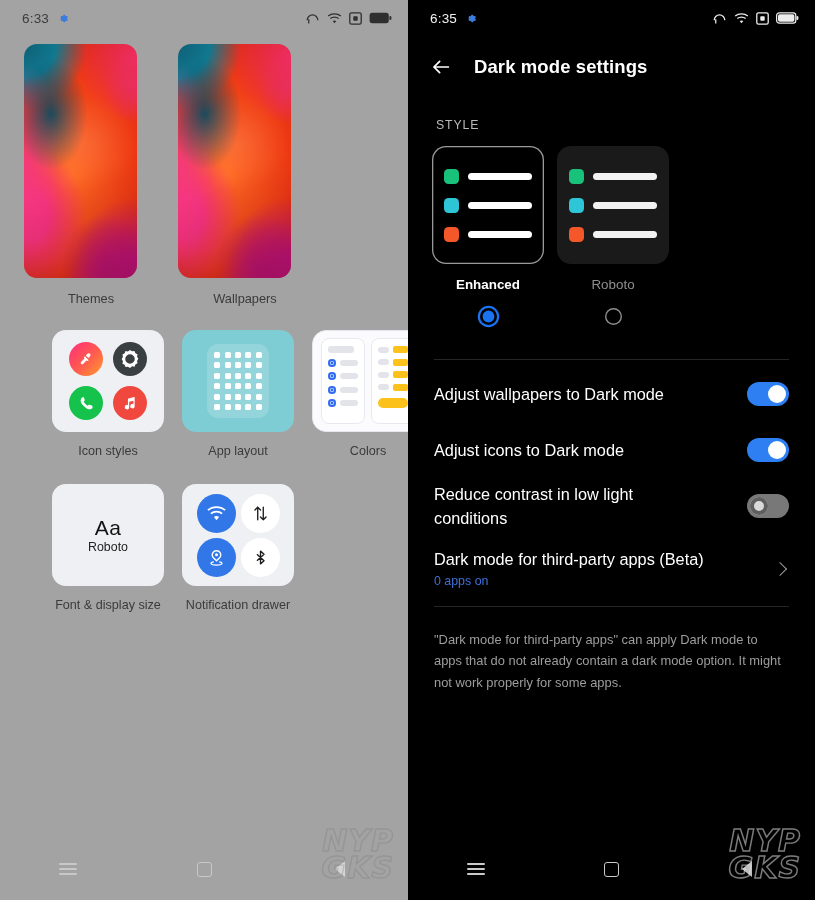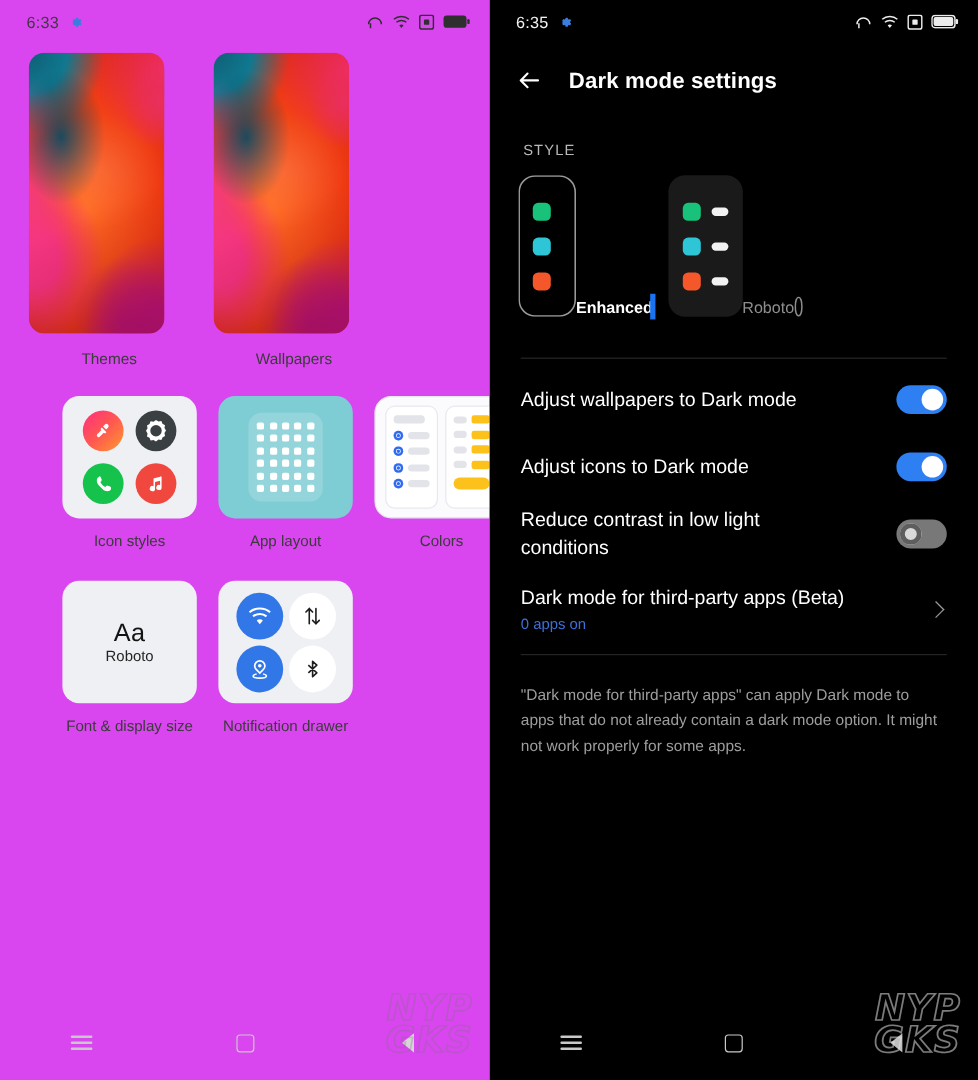--- a/index.html
+++ b/index.html
@@ -6,21 +6,21 @@
   html, body {
     width: 815px; height: 900px;
     background: #ffffff;
     font-family: "Liberation Sans", sans-serif;
     overflow: hidden;
   }
   .screens { display: flex; width: 815px; height: 900px; }
 
   
   .phone { position: relative; height: 900px; overflow: hidden; }
-  .phone.light { width: 408px; background: #d946ef; color: #1a1a1a; }
+  .phone.light { width: 408px; background: #a3a3a3; color: #1a1a1a; }
   .phone.dark  { width: 407px; background: #000000; color: #ffffff; }
 
   
   .statusbar {
     height: 36px; display: flex; align-items: center;
     justify-content: space-between;
     padding: 0 16px 0 22px;
   }
   .sb-left { display: flex; align-items: center; gap: 7px; }
   .sb-time { font-size: 13.5px; font-weight: 500; letter-spacing: .2px; }
@@ -116,21 +116,21 @@
   .t-notif { background:#eef0f3; display:flex; align-items:center; justify-content:center; }
   .nt-grid { display:grid; grid-template-columns: 39px 39px; grid-gap: 5px; }
   .nt-dot { width:39px; height:39px; border-radius:50%; display:flex; align-items:center; justify-content:center; }
   .nt-on { background:#3277e8; }
   .nt-off { background:#ffffff; }
 
   
   .dm { padding: 4px 24px 0 24px; }
   .dm-section { font-size: 12.3px; letter-spacing: .9px; color: #b9b9b9; margin: 16px 0 14px 4px; }
   .style-row { display:flex; gap: 13px; }
-  .style-col { width: 112px; display:flex; flex-direction:row; align-items:flex-end; }
+  .style-col { width: 112px; display:flex; flex-direction:column; align-items:center; }
   .style-card {
     width: 112px; height: 118px; border-radius: 14px; padding: 16px 12px;
     display:flex; flex-direction:column; justify-content:center; gap: 14px;
   }
   .style-card.sel { background:#000; box-shadow: inset 0 0 0 1.3px #9a9a9a; }
   .style-card.med { background:#1a1a1a; }
   .style-card.gen { background:#2d2d2d; }
   .sc-row { display:flex; align-items:center; gap: 9px; }
   .sc-sq { width: 15px; height: 15px; border-radius: 4.5px; flex:0 0 auto; }
   .sc-bar { height: 7px; border-radius: 3.5px; flex:1; }

